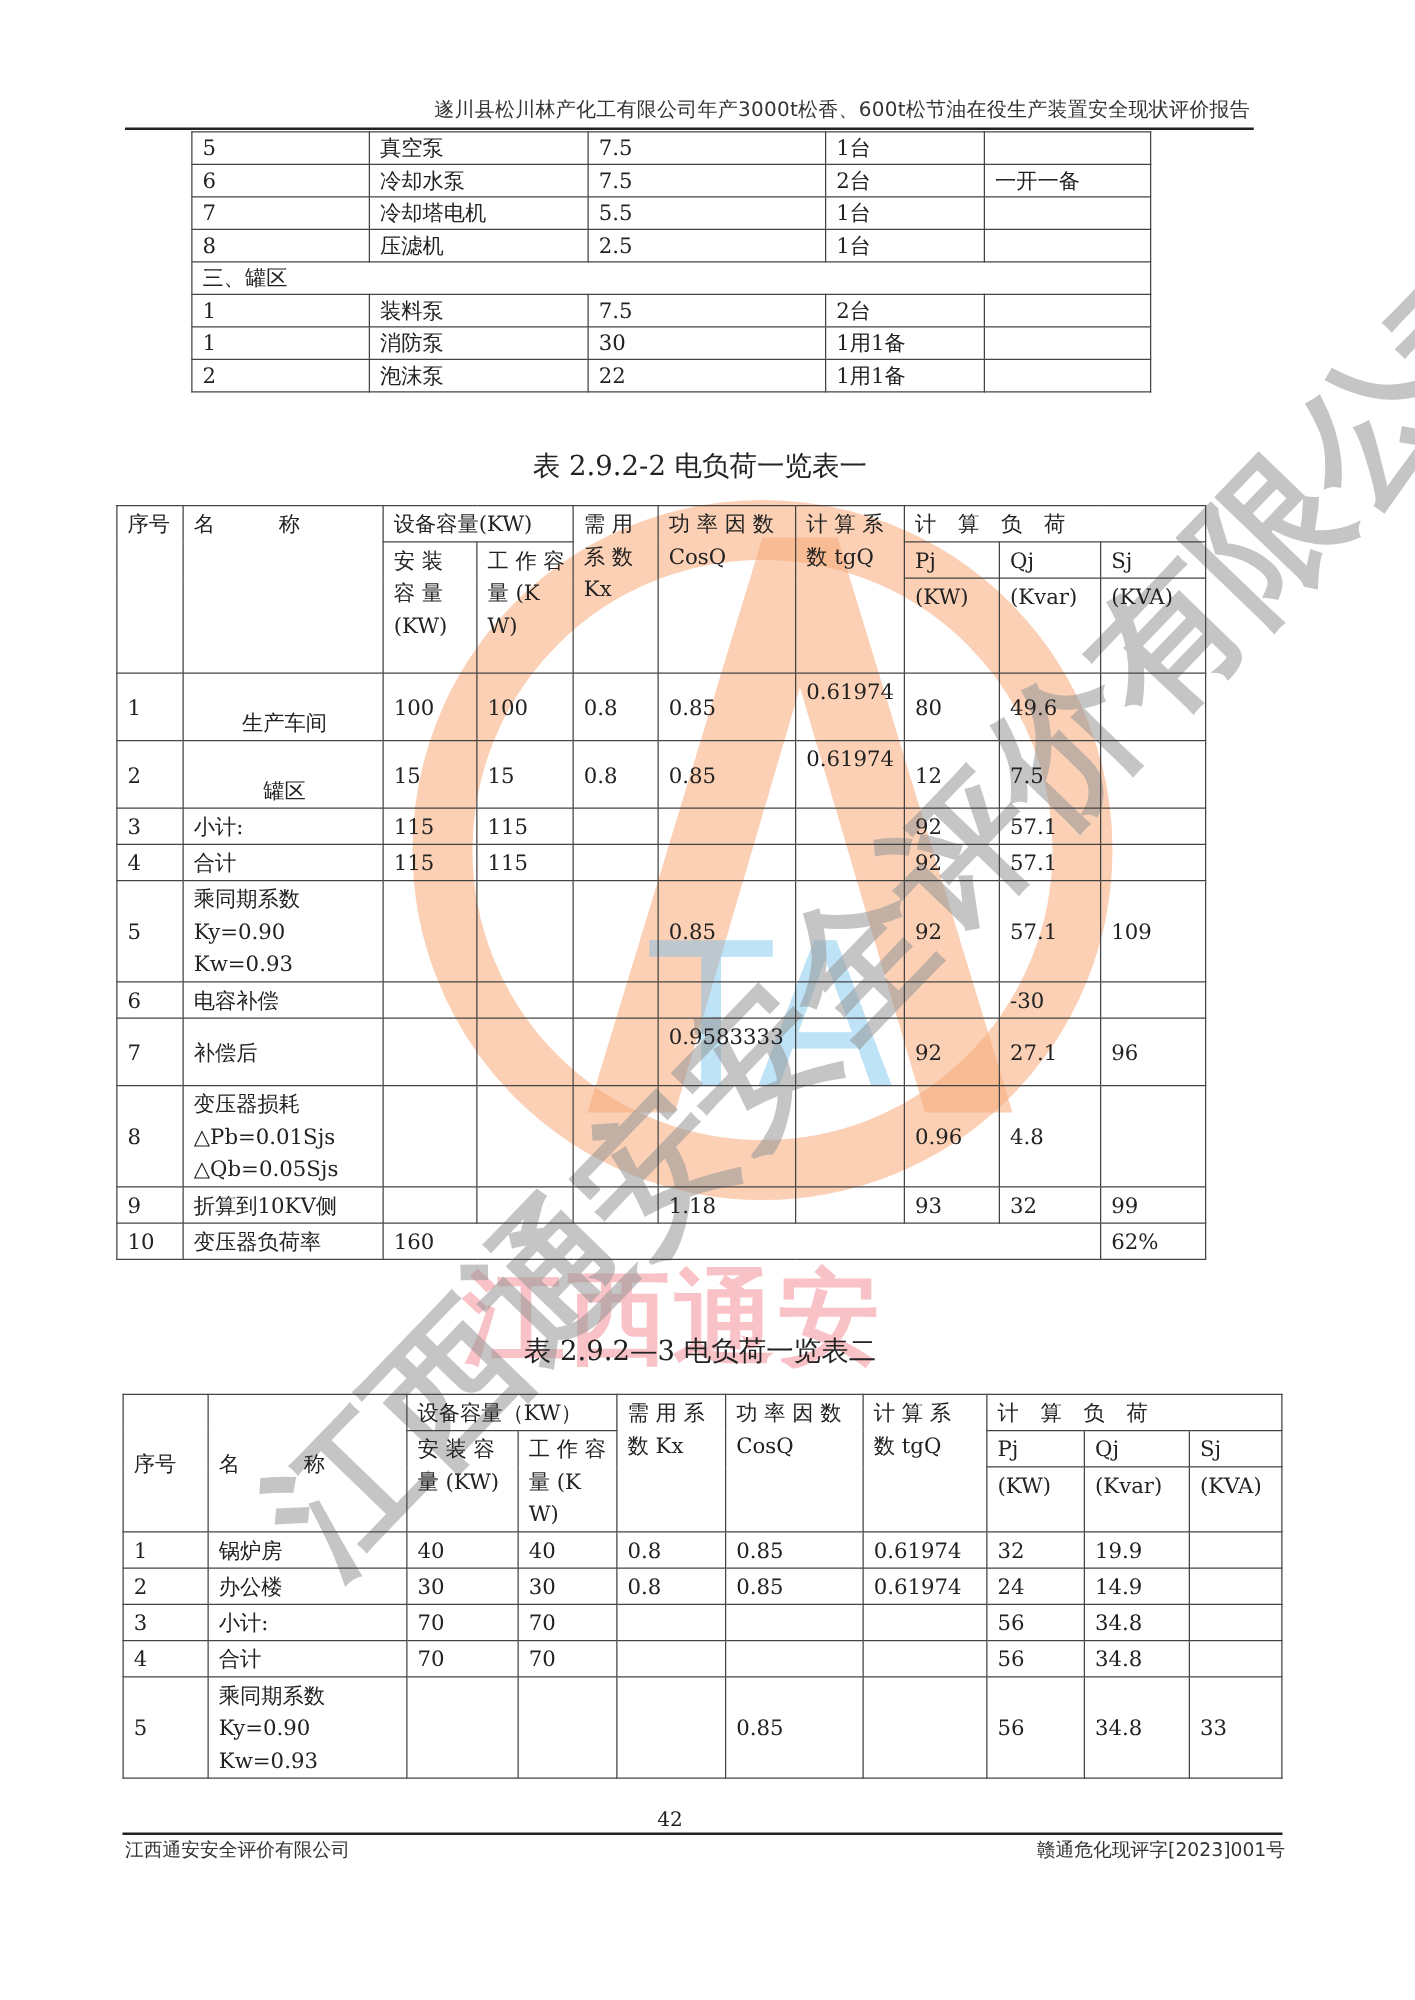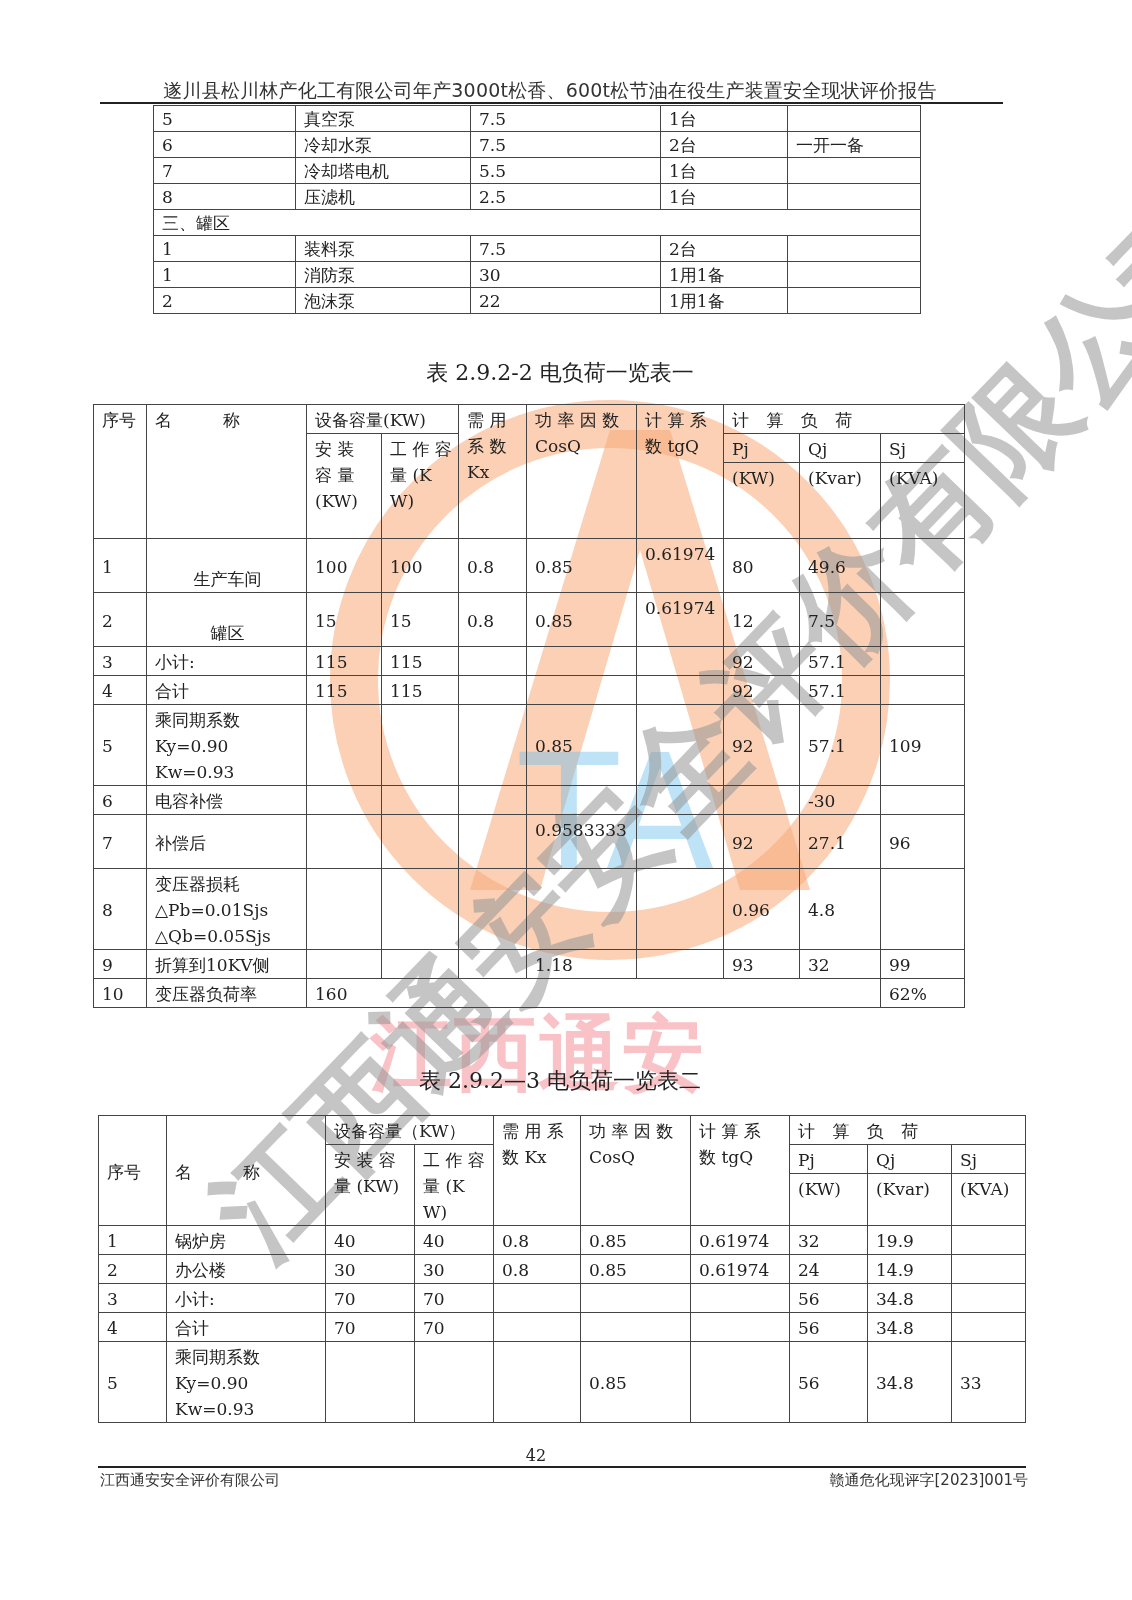--- a/index.html
+++ b/index.html
@@ -1,19 +1,19 @@
 <!DOCTYPE html>
 <html><head>
 <meta charset="utf-8">
 <style>
   html, body { margin: 0; padding: 0; background: #ffffff; }
   body { width: 1132px; height: 1600px; position: relative; overflow: hidden;
          font-family: "DejaVu Serif", "Liberation Serif", serif; color: #222; }
-  .page-header { position: absolute; left: 100px; top: 78px; width: 900px; text-align: center;
-                 font-size: 19px; color: #333; font-family: "DejaVu Sans", sans-serif; letter-spacing: 0.2px; }
+  .page-header { position: absolute; left: 100px; top: 78px; width: 900px; text-align: right;
+                 font-size: 16px; color: #333; font-family: "DejaVu Sans", sans-serif; letter-spacing: 0.2px; }
   .header-rule { position: absolute; left: 100px; top: 102px; width: 903px; height: 0;
                  border-top: 2px solid #222; }
   table { border-collapse: collapse; position: absolute; table-layout: fixed; }
   td { border: 1px solid #444; padding: 2px 6px 0 8px; font-size: 17px; line-height: 26px;
        vertical-align: top; text-align: left; white-space: normal; word-break: break-all; }
   .t1 td { height: 23px; line-height: 24px; padding-top: 1px; }
   .t1 { left: 153px; top: 105px; width: 767px; }
   .caption { position: absolute; font-size: 22px; text-align: center; color: #222;
              font-family: "DejaVu Serif", serif; }
   .cap2 { left: 300px; top: 358px; width: 520px; }

